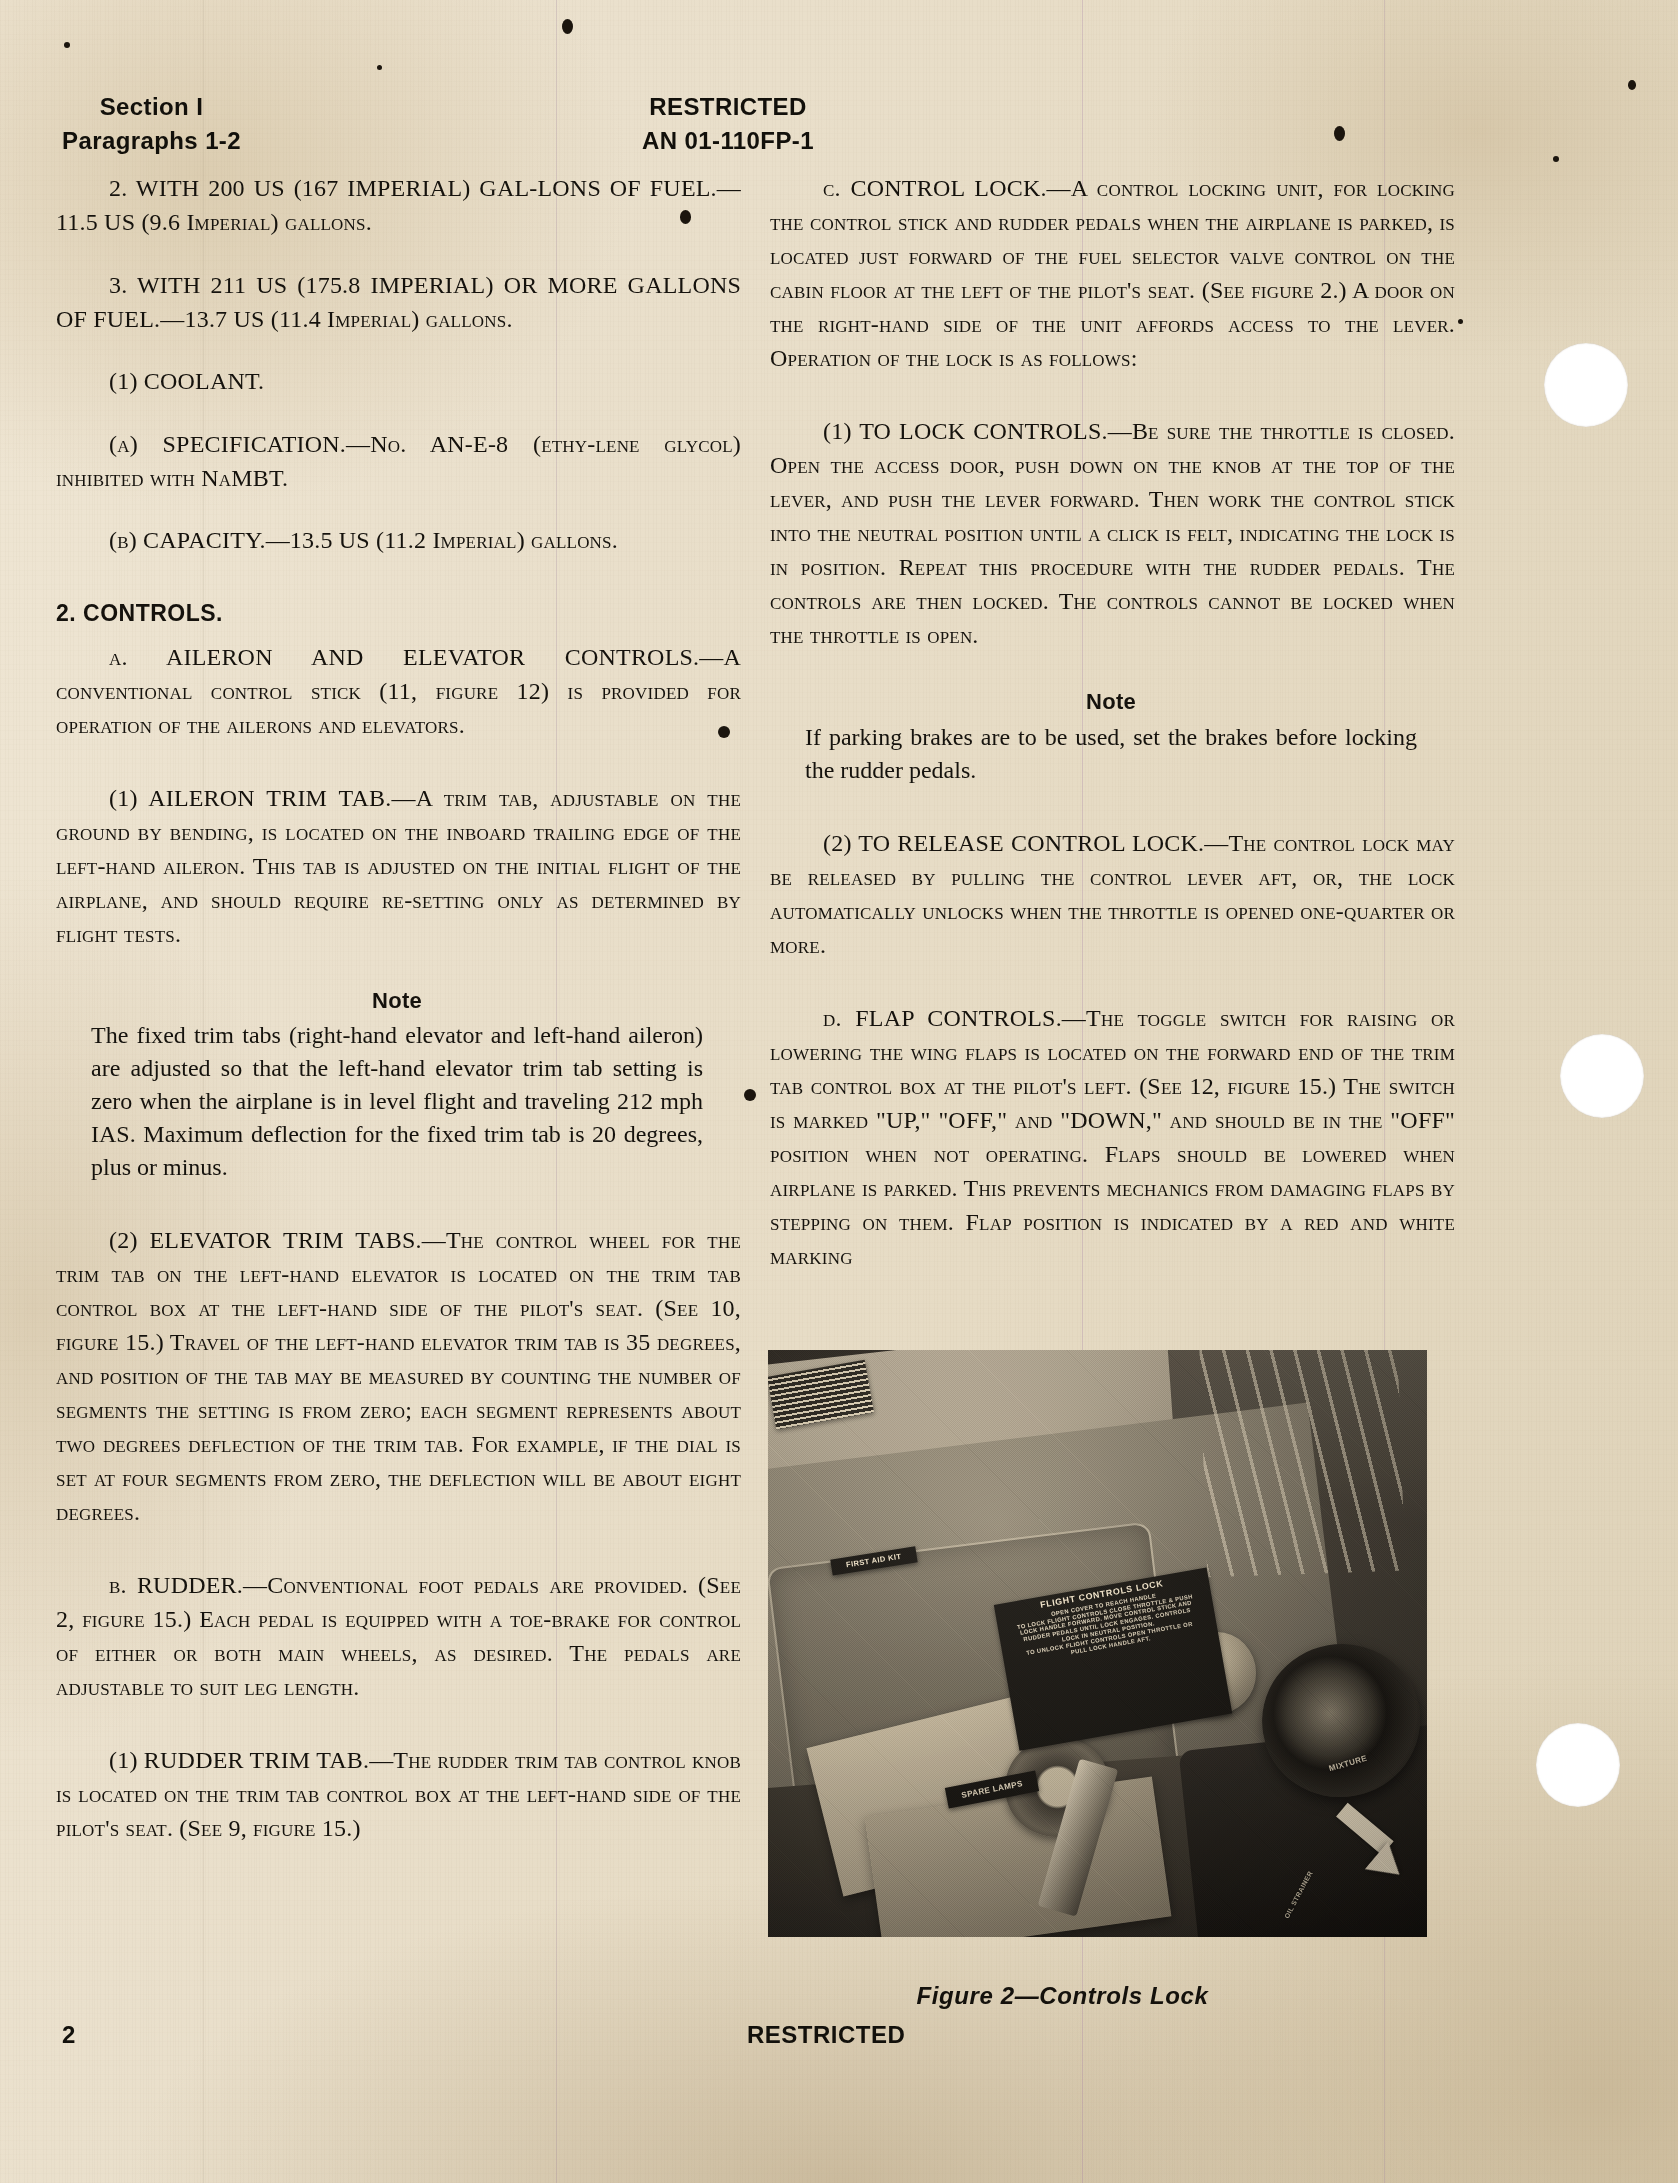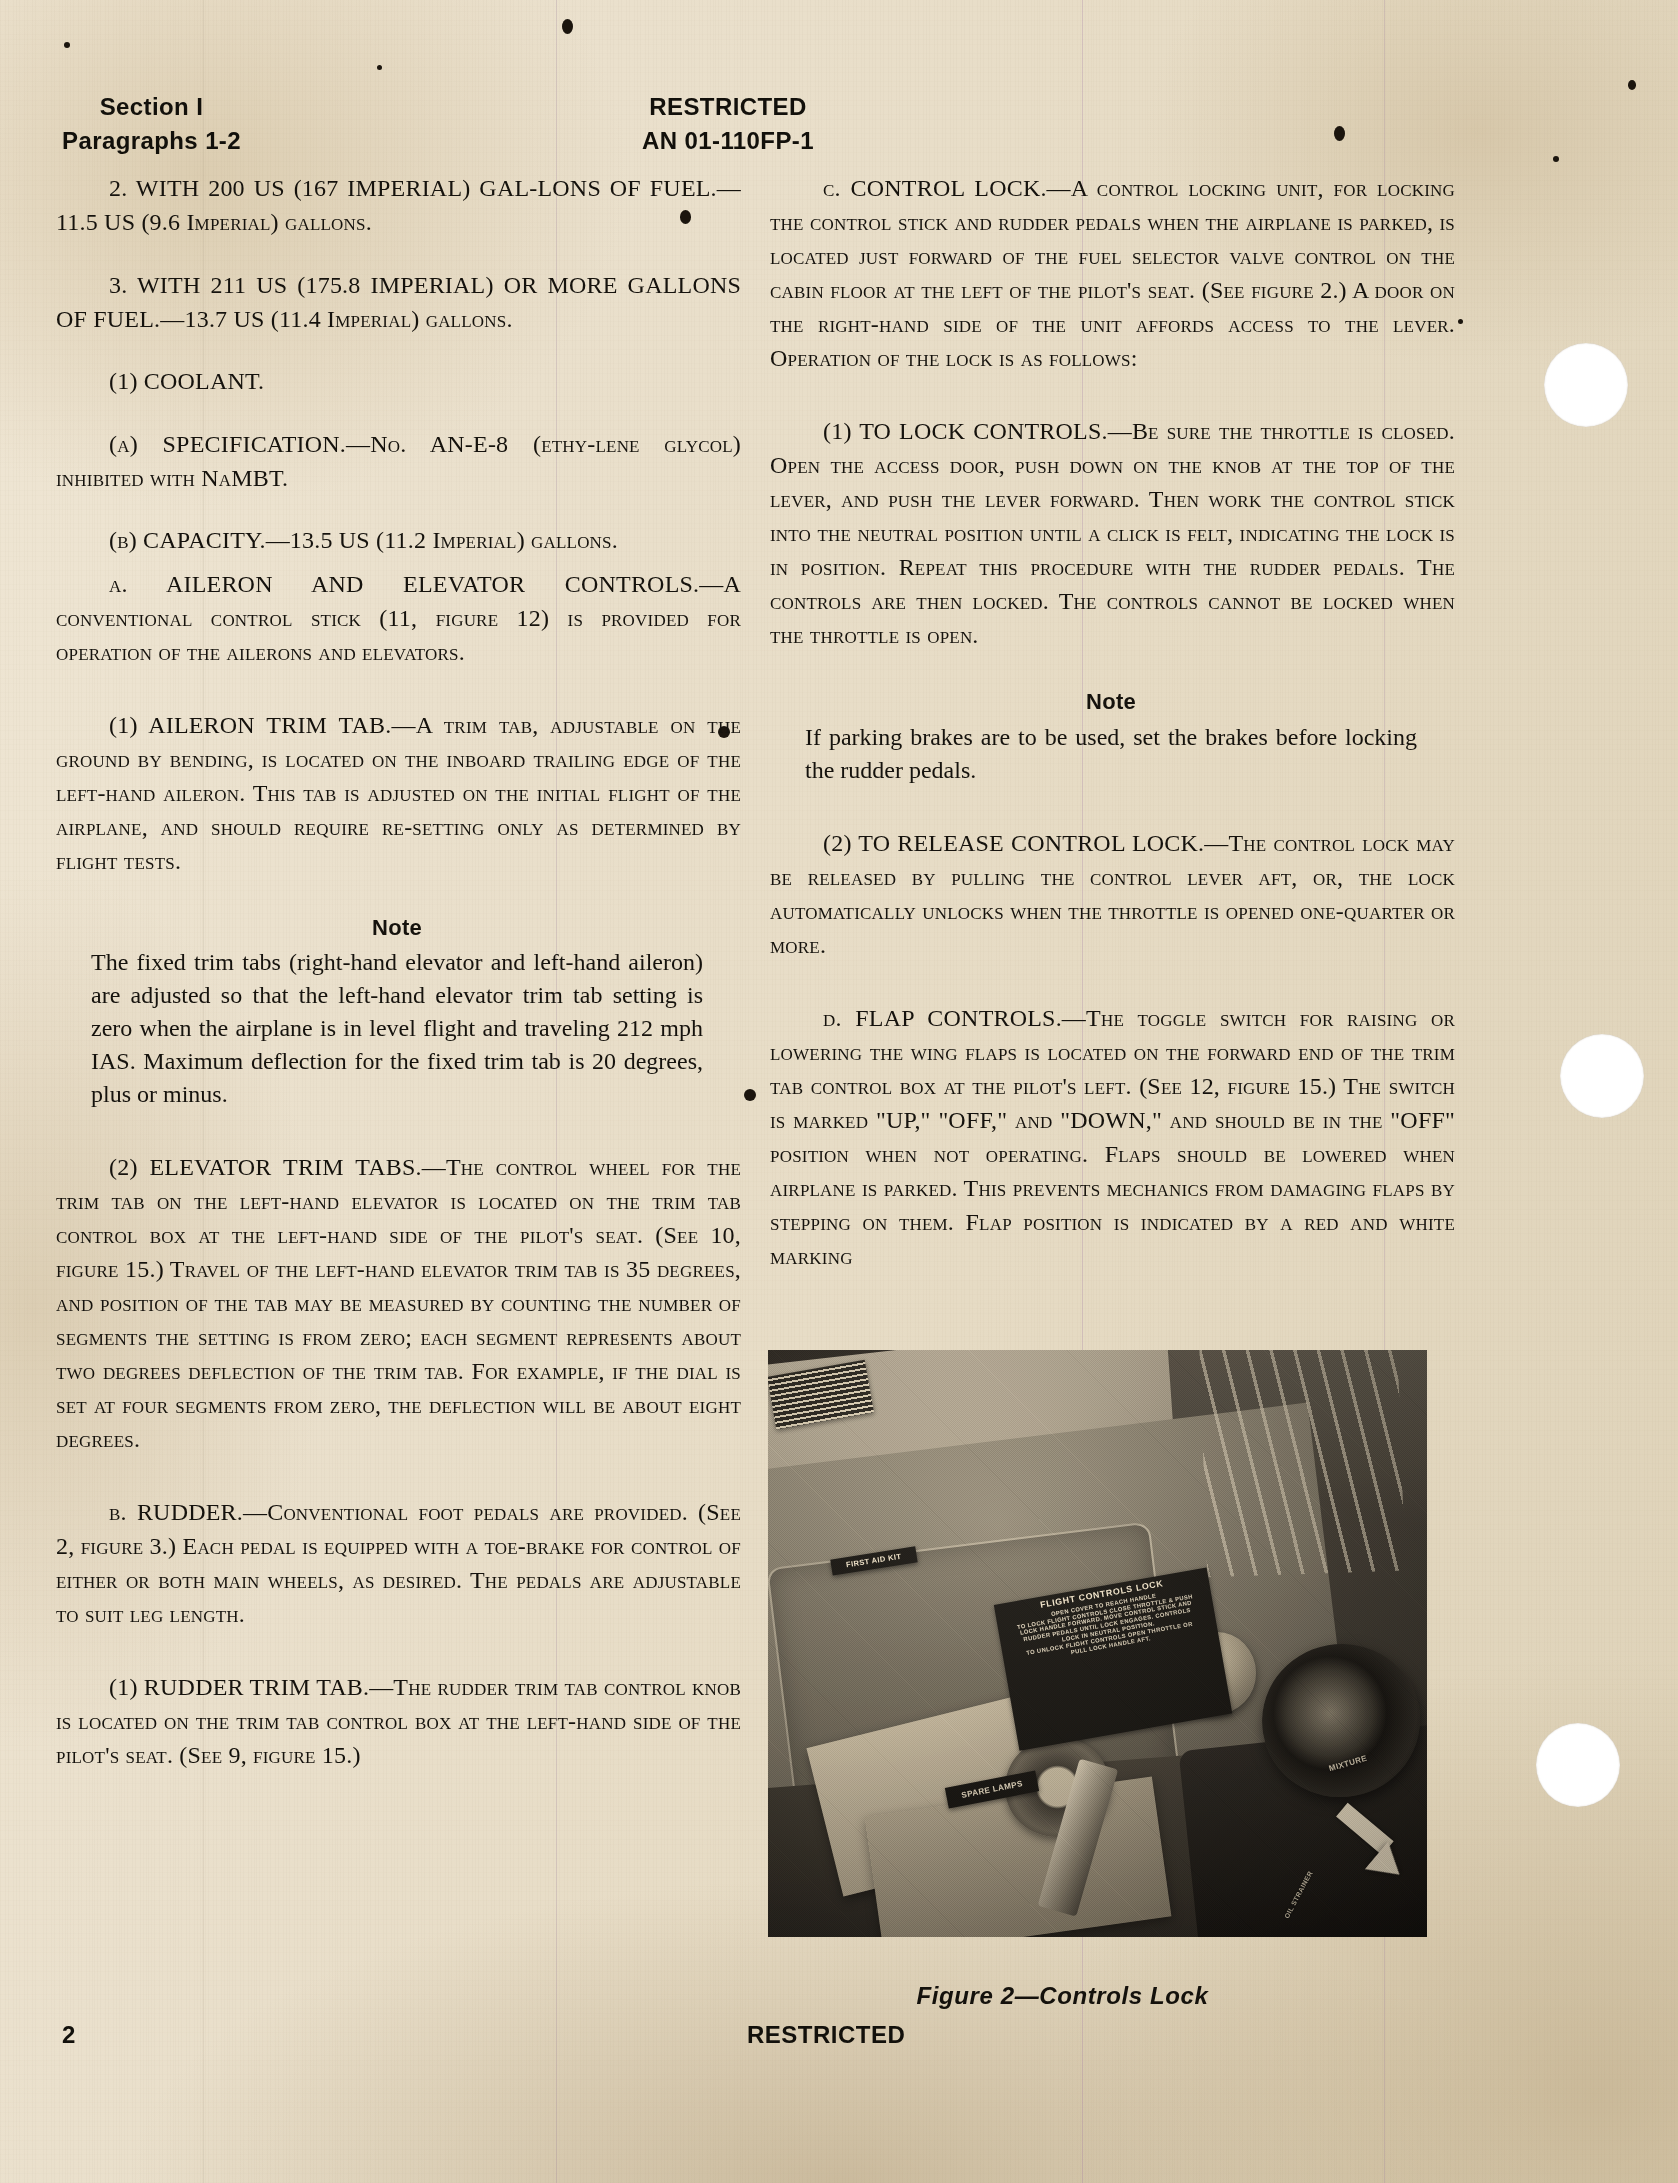--- a/index.html
+++ b/index.html
@@ -418,33 +418,34 @@
     <p class="para sc">2.  WITH 200 US (167 IMPERIAL) GAL-LONS OF FUEL.—11.5 US (9.6 Imperial) gallons.</p>
 
     <p class="para gap sc">3.  WITH 211 US (175.8 IMPERIAL) OR MORE GALLONS OF FUEL.—13.7 US (11.4 Imperial) gallons.</p>
 
     <p class="para gap sc">(1)  COOLANT.</p>
 
     <p class="para gap sc">(a)  SPECIFICATION.—No.  AN-E-8  (ethy-lene glycol) inhibited with NaMBT.</p>
 
     <p class="para gap sc">(b)  CAPACITY.—13.5  US  (11.2  Imperial) gallons.</p>
 
+    <p class="sechead gap-l">2.  CONTROLS.</p>
 
     <p class="para gap-s sc">a.  AILERON AND ELEVATOR CONTROLS.—A conventional control stick (11, figure 12) is provided for operation of the ailerons and elevators.</p>
 
     <p class="para gap-l sc">(1)  AILERON TRIM TAB.—A trim tab, adjustable on the ground by bending, is located on the inboard trailing edge of the left-hand aileron.  This tab is adjusted on the initial flight of the airplane, and should require re-setting only as determined by flight tests.</p>
 
     <div class="note">
       <p class="note-title">Note</p>
       <p class="note-body">The fixed trim tabs (right-hand elevator and left-hand aileron) are adjusted so that the left-hand elevator trim tab setting is zero when the airplane is in level flight and traveling 212 mph IAS.  Maximum deflection for the fixed trim tab is 20 degrees, plus or minus.</p>
     </div>
 
     <p class="para gap-l sc">(2)  ELEVATOR TRIM TABS.—The control wheel for the trim tab on the left-hand elevator is located on the trim tab control box at the left-hand side of the pilot's seat.  (See 10, figure 15.)  Travel of the left-hand elevator trim tab is 35 degrees, and position of the tab may be measured by counting the number of segments the setting is from zero; each segment represents about two degrees deflection of the trim tab.  For example, if the dial is set at four segments from zero, the deflection will be about eight degrees.</p>
 
-    <p class="para gap-l sc">b.  RUDDER.—Conventional foot pedals are provided.  (See 2, figure 3.)  Each pedal is equipped with a toe-brake for control of either or both main wheels, as desired.  The pedals are adjustable to suit leg length.</p>
+    <p class="para gap-l sc">b.  RUDDER.—Conventional foot pedals are provided.  (See 2, figure 15.)  Each pedal is equipped with a toe-brake for control of either or both main wheels, as desired.  The pedals are adjustable to suit leg length.</p>
 
     <p class="para gap-l sc">(1)  RUDDER TRIM TAB.—The rudder trim tab control knob is located on the trim tab control box at the left-hand side of the pilot's seat.  (See 9, figure 15.)</p>
 
   </div>
 
   <div class="col col-right">
 
     <p class="para sc">c.  CONTROL LOCK.—A control locking unit, for locking the control stick and rudder pedals when the airplane is parked, is located just forward of the fuel selector valve control on the cabin floor at the left of the pilot's seat.  (See figure 2.)  A door on the right-hand side of the unit affords access to the lever. Operation of the lock is as follows:</p>
 
     <p class="para gap-l sc">(1)  TO LOCK CONTROLS.—Be sure the throttle is closed.  Open the access door, push down on the knob at the top of the lever, and push the lever forward.  Then work the control stick into the neutral position until a click is felt, indicating the lock is in position.  Repeat this procedure with the rudder pedals.  The controls are then locked.  The controls cannot be locked when the throttle is open.</p>

